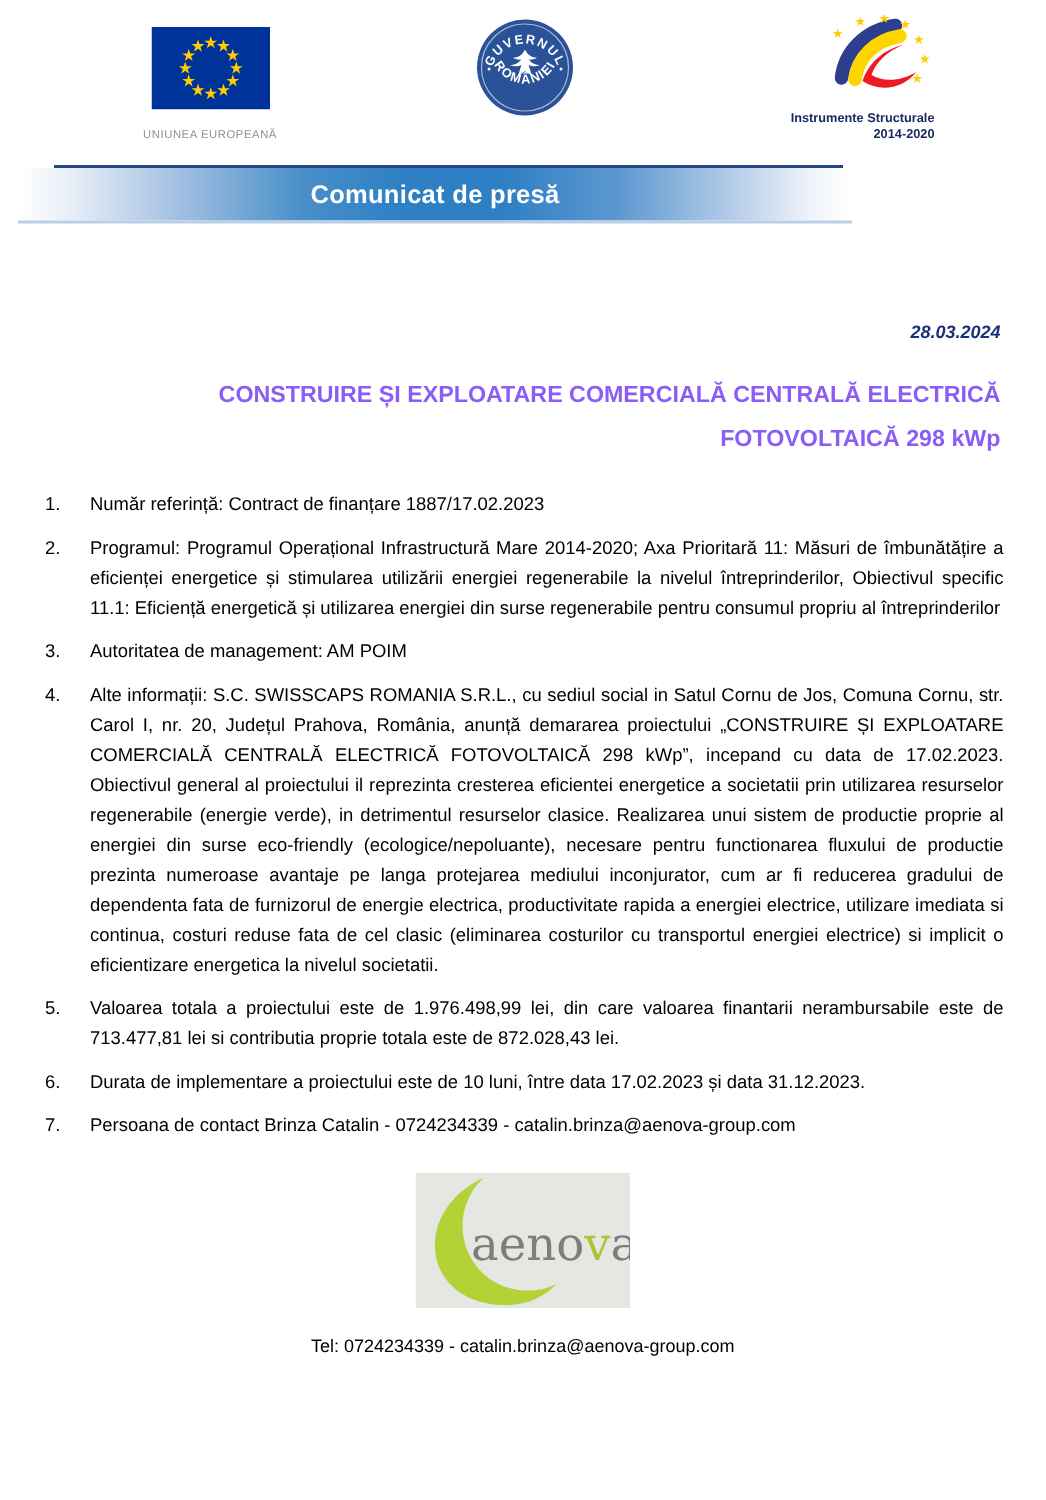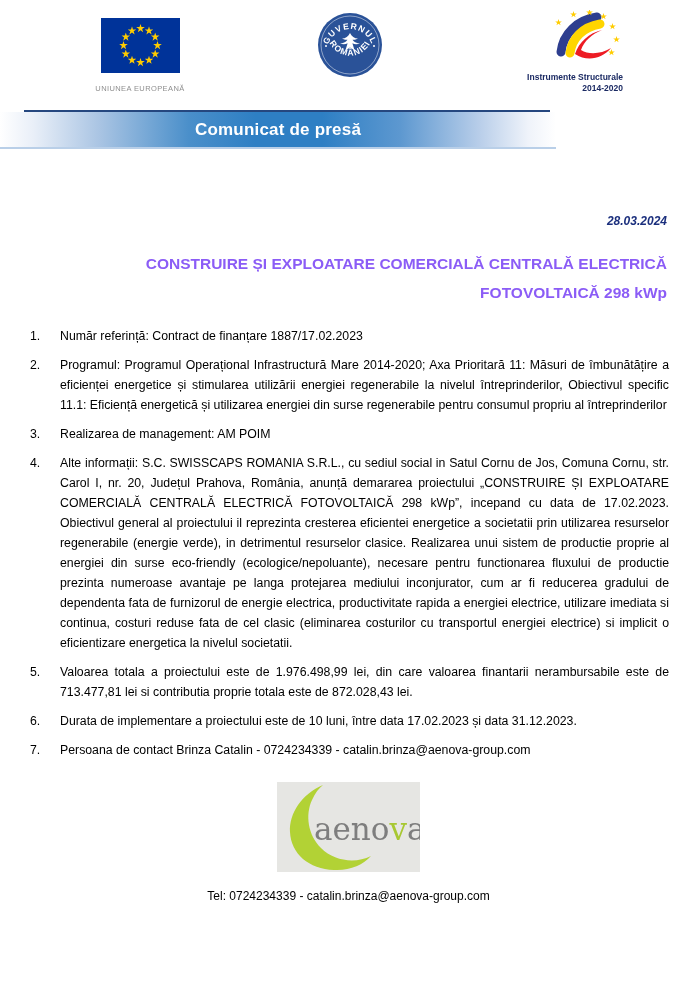--- a/index.html
+++ b/index.html
@@ -9,21 +9,21 @@
 
   
   .logos { position:relative; height:110px; }
   .eu-block { position:absolute; left:92px; top:18px; width:96px; text-align:center; }
   .eu-label { margin-top:7px; font-size:7.5px; color:#8f8f8f; letter-spacing:.4px; white-space:nowrap; }
   .gov-block { position:absolute; left:317px; top:12px; }
   .struct-block { position:absolute; left:523px; top:10px; width:100px; text-align:right; }
   .struct-label { margin-top:2px; font-size:8.5px; font-weight:bold; color:#1b2a63; line-height:1.25; }
 
   
-  .banner { position:absolute; left:0; top:110px; width:556px;text-align:center; }
+  .banner { position:absolute; left:12px; top:110px; width:556px;text-align:center; }
   .banner-topline { height:2px; margin-left:24px; margin-right:6px; background:#25477f; }
   .banner-grad {
     height:35px; display:flex; align-items:center; justify-content:center;
     background:linear-gradient(90deg,#ffffff 0%,#e9eff8 6%,#a9c4e3 18%,#4a8fca 34%,
                #2e7fc4 46%,#2e7fc4 58%,#5d98d0 72%,#b7cde9 86%,#eff3fa 95%,#ffffff 100%);
   }
   .banner-grad span { color:#fff; font-size:17px; font-weight:bold; letter-spacing:.2px; }
   .banner-bottomline { height:2px; background:#b9cfe8; }
 
   
@@ -131,21 +131,21 @@
     <div class="item">
       <span class="num">1.</span>
       <span class="txt">Număr referință: Contract de finanțare 1887/17.02.2023</span>
     </div>
     <div class="item">
       <span class="num">2.</span>
       <span class="txt">Programul: Programul Operațional Infrastructură Mare 2014-2020; Axa Prioritară 11: Măsuri de îmbunătățire a eficienței energetice și stimularea utilizării energiei regenerabile la nivelul întreprinderilor, Obiectivul specific 11.1: Eficiență energetică și utilizarea energiei din surse regenerabile pentru consumul propriu al întreprinderilor</span>
     </div>
     <div class="item">
       <span class="num">3.</span>
-      <span class="txt">Realizarea de management: AM POIM</span>
+      <span class="txt">Autoritatea de management: AM POIM</span>
     </div>
     <div class="item">
       <span class="num">4.</span>
       <span class="txt">Alte informații: S.C. SWISSCAPS ROMANIA S.R.L., cu sediul social in Satul Cornu de Jos, Comuna Cornu, str. Carol I, nr. 20, Județul Prahova, România, anunță demararea proiectului „CONSTRUIRE ȘI EXPLOATARE COMERCIALĂ CENTRALĂ ELECTRICĂ FOTOVOLTAICĂ 298 kWp”, incepand cu data de 17.02.2023. Obiectivul general al proiectului il reprezinta cresterea eficientei energetice a societatii prin utilizarea resurselor regenerabile (energie verde), in detrimentul resurselor clasice. Realizarea unui sistem de productie proprie al energiei din surse eco-friendly (ecologice/nepoluante), necesare pentru functionarea fluxului de productie prezinta numeroase avantaje pe langa protejarea mediului inconjurator, cum ar fi reducerea gradului de dependenta fata de furnizorul de energie electrica, productivitate rapida a energiei electrice, utilizare imediata si continua, costuri reduse fata de cel clasic (eliminarea costurilor cu transportul energiei electrice) si implicit o eficientizare energetica la nivelul societatii.</span>
     </div>
     <div class="item">
       <span class="num">5.</span>
       <span class="txt">Valoarea totala a proiectului este de 1.976.498,99 lei, din care valoarea finantarii nerambursabile este de 713.477,81 lei si contributia proprie totala este de 872.028,43 lei.</span>
     </div>
     <div class="item">

